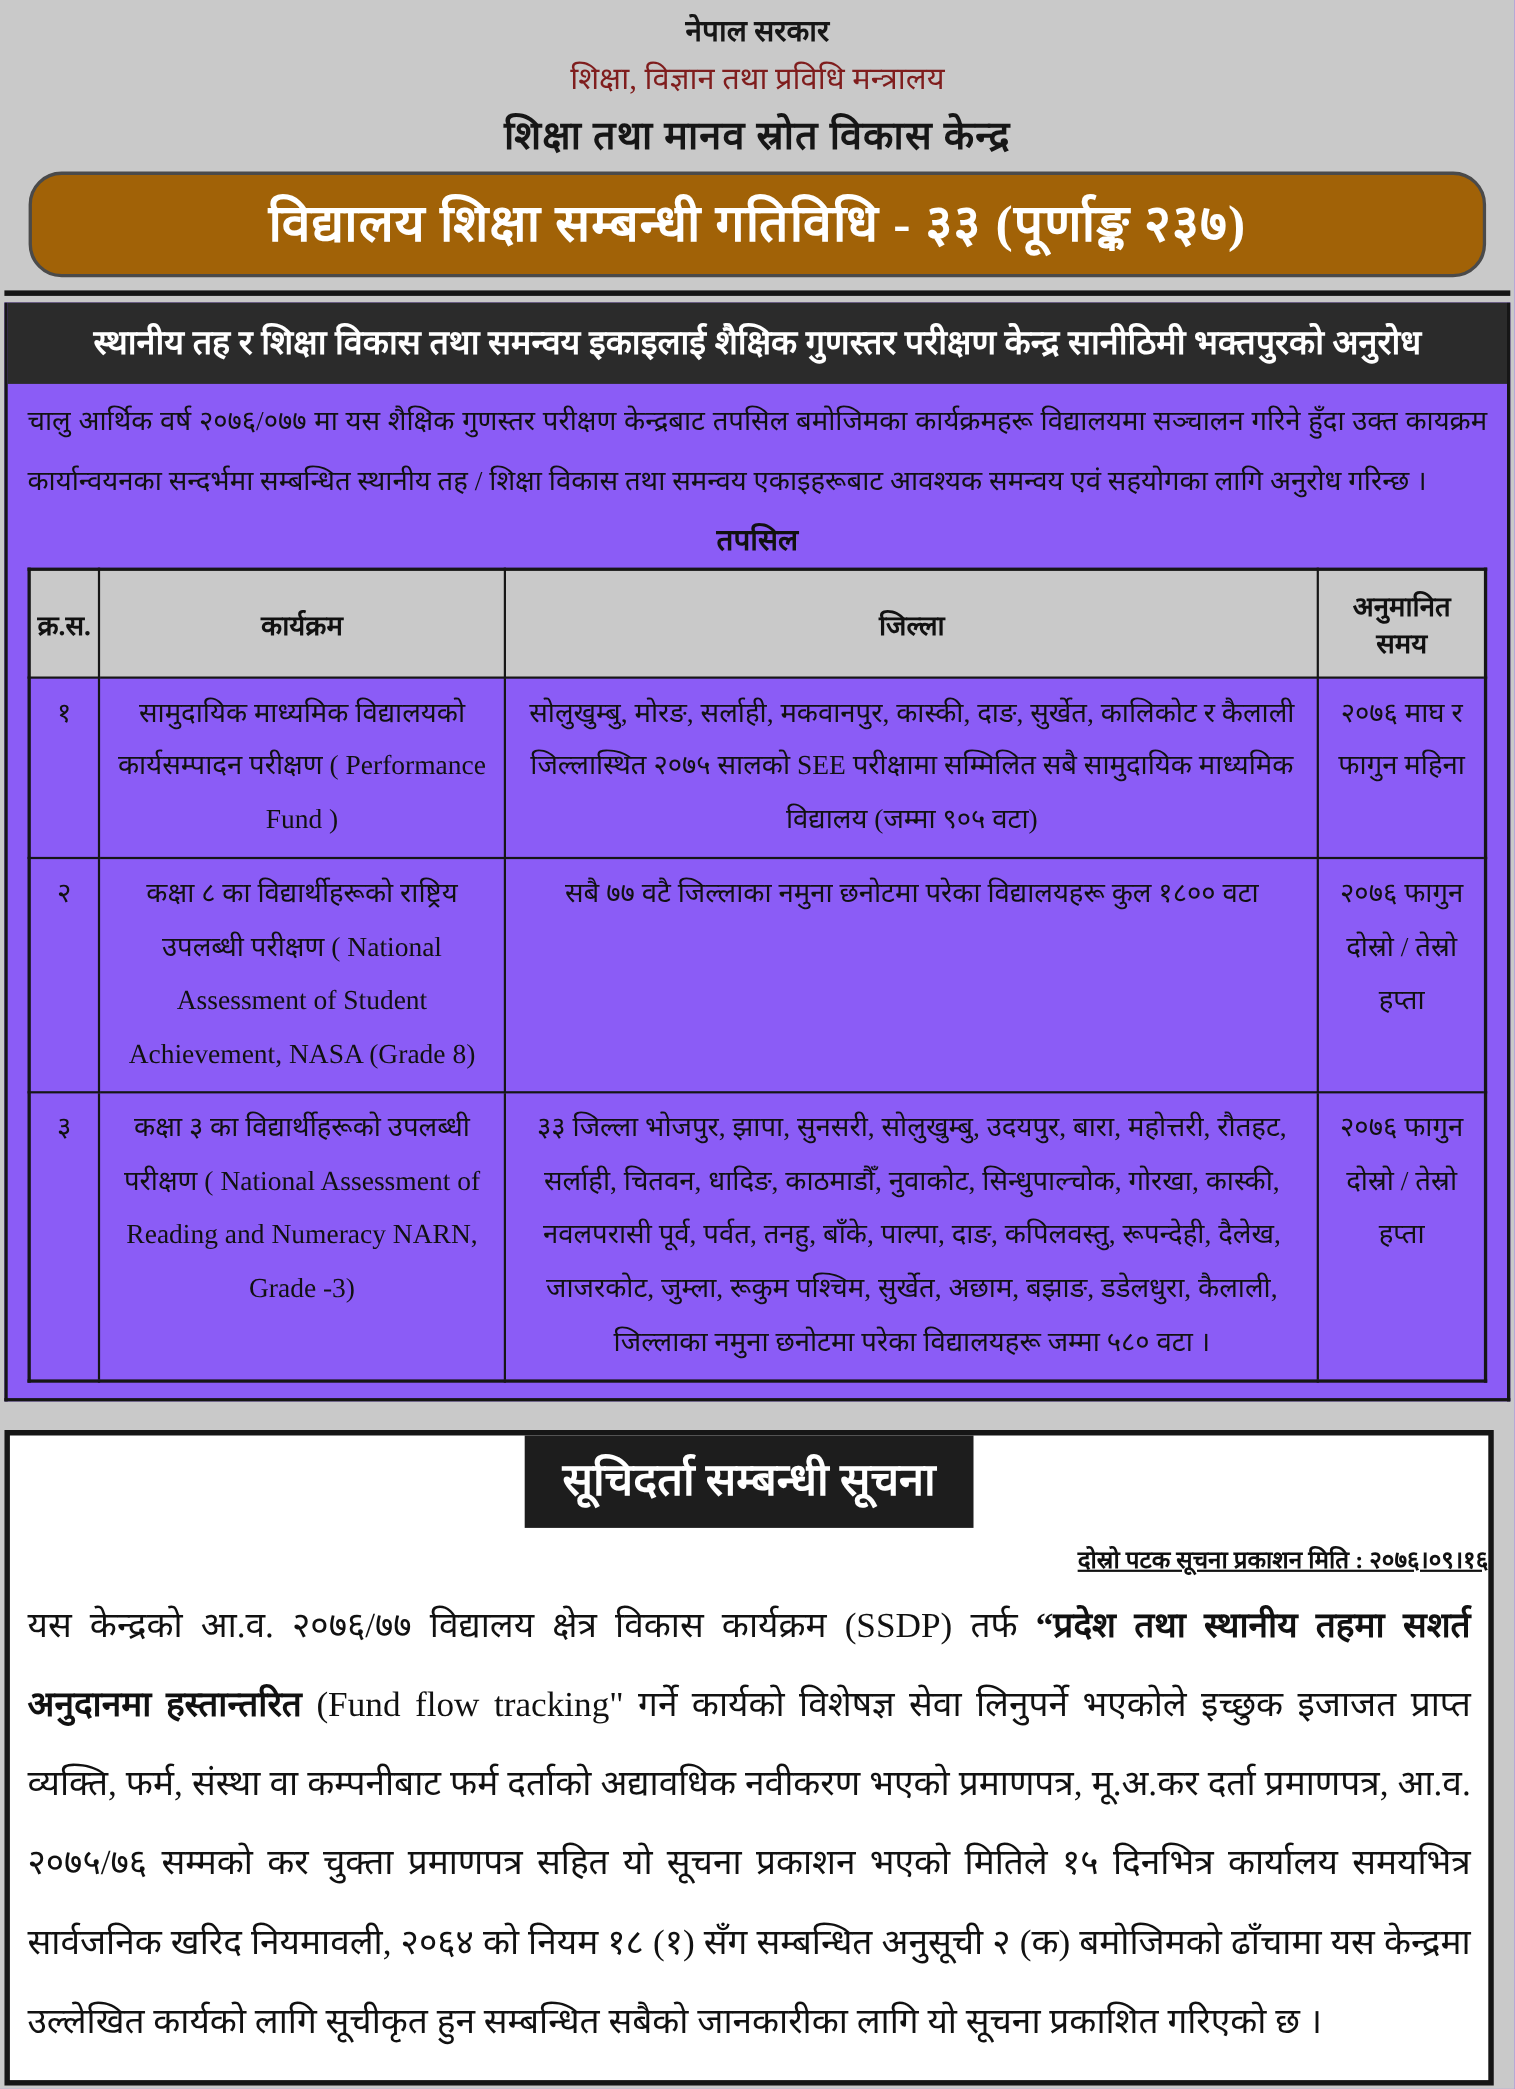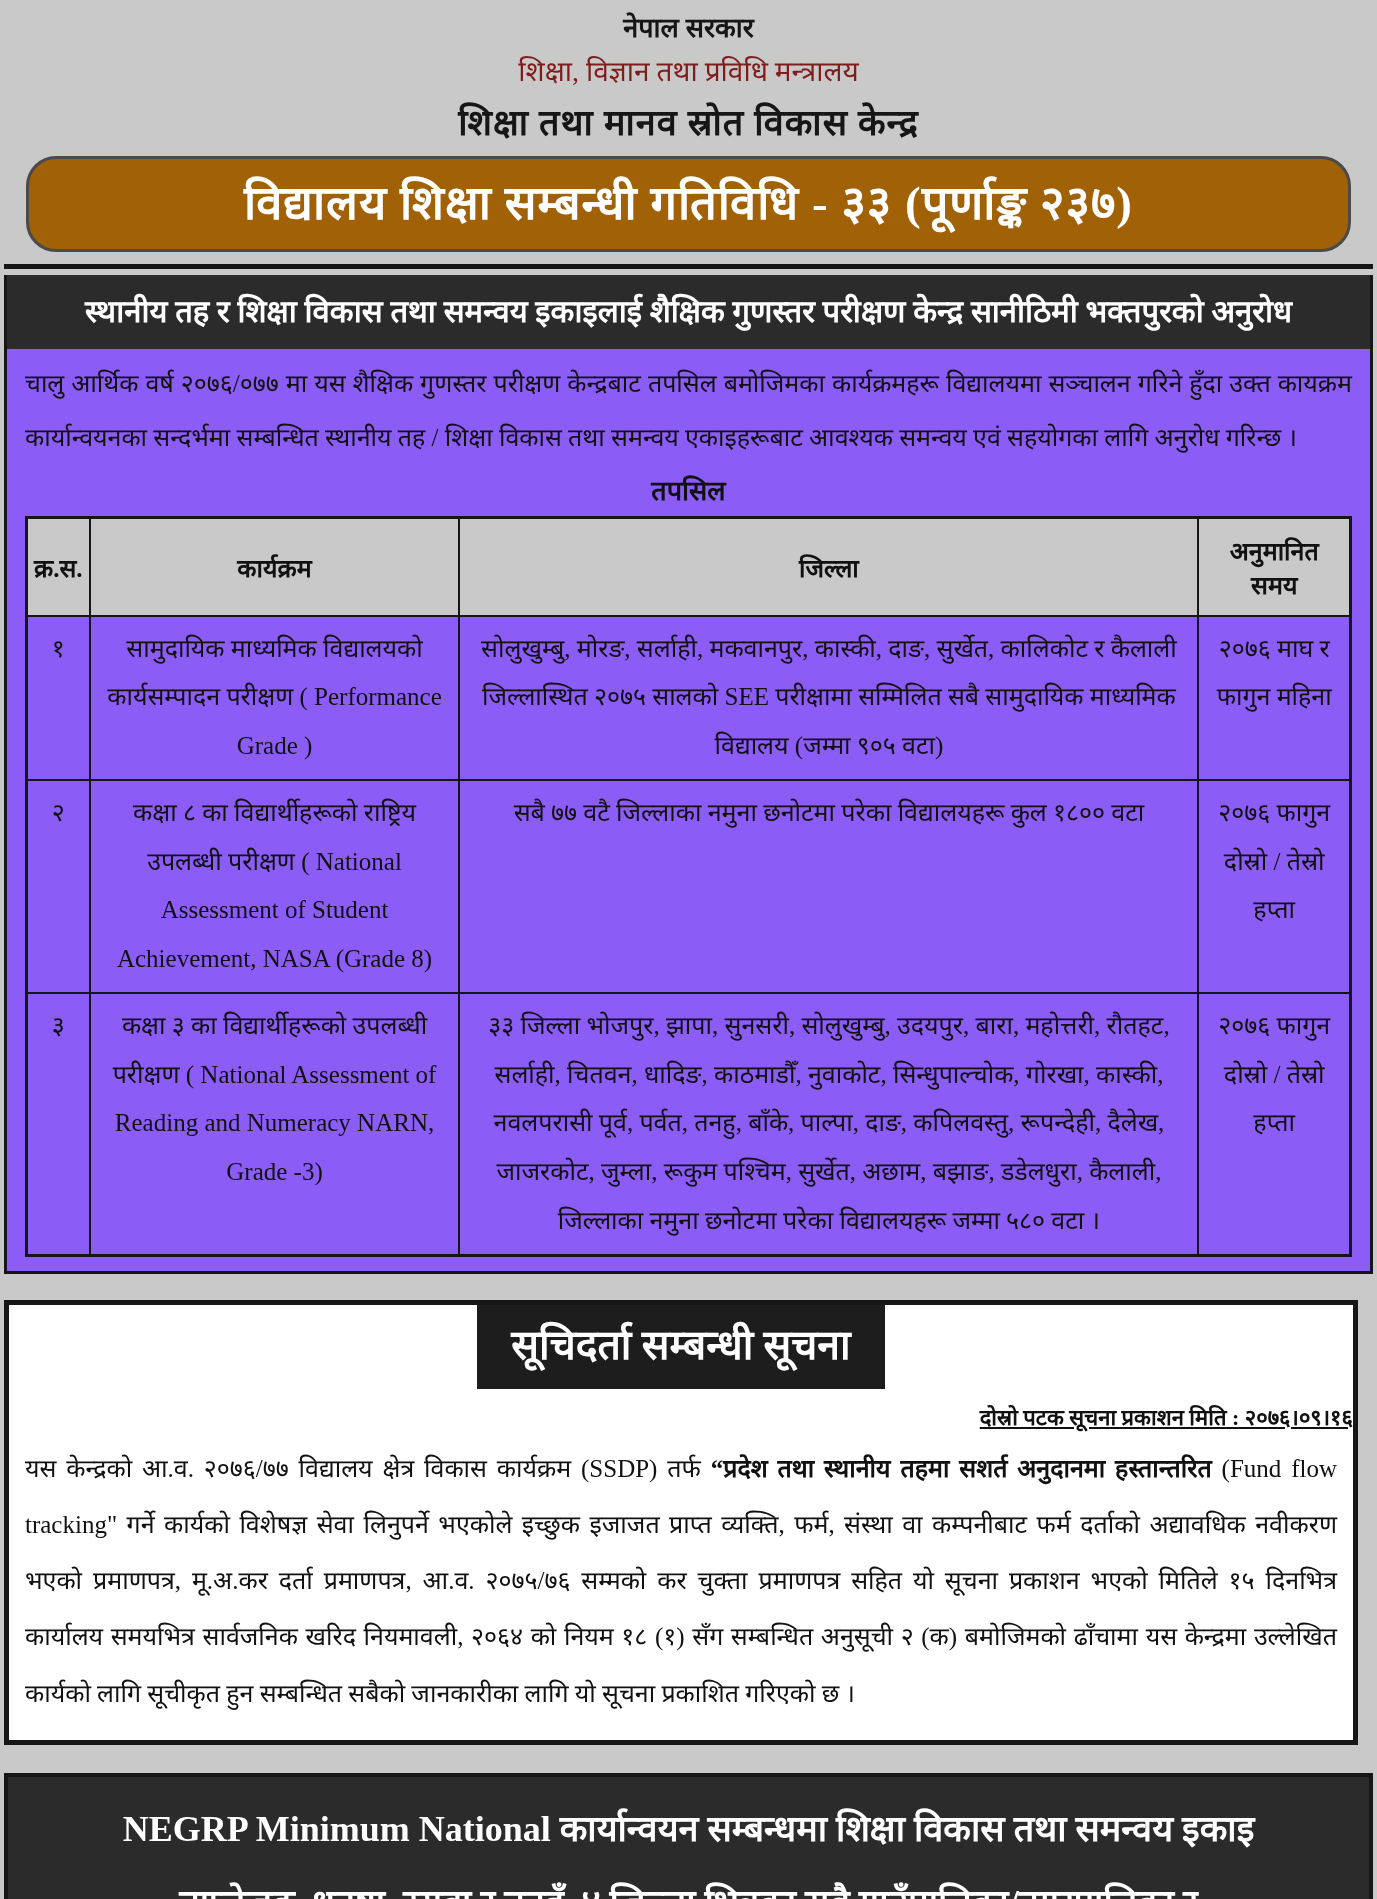--- a/index.html
+++ b/index.html
@@ -53,21 +53,21 @@
   .col-time{width:11.5%;}
   
   .sec2{margin:26px 19px 0 4px;border:5px solid #161616;background:#fff;padding-bottom:18px;}
   .sec2-titlebox{
     background:#1d1d1d;color:#fff;
     width:fit-content;margin:0 auto;
     font-size:41px;font-weight:bold;
     padding:10px 34px 18px 34px;
   }
   .sec2-subtitle{font-size:22px;font-weight:bold;text-align:right;margin-top:12px;text-decoration:underline;}
-  .sec2-body{padding:10px 16px 0 16px;font-size:25px;line-height:2.25;text-align:justify;}
+  .sec2-body{padding:10px 16px 0 16px;font-size:32px;line-height:2.25;text-align:justify;}
   .bold{font-weight:bold;}
   
   .sec3{margin:28px 4px 0 4px;border:4px solid #161616;background:#fff;}
   .sec3-header{
     background:#2b2b2b;color:#fff;text-align:center;
     padding:16px 10px 22px 10px;
     font-size:36px;font-weight:bold;line-height:2.05;
   }
 </style>
 </head>
@@ -97,21 +97,21 @@
         <tr>
           <th>क्र.स.</th>
           <th>कार्यक्रम</th>
           <th>जिल्ला</th>
           <th>अनुमानित समय</th>
         </tr>
       </thead>
       <tbody>
         <tr>
           <td>१</td>
-          <td>सामुदायिक माध्यमिक विद्यालयको कार्यसम्पादन परीक्षण ( Performance Grade )</td>
+          <td>सामुदायिक माध्यमिक विद्यालयको कार्यसम्पादन परीक्षण ( Performance Fund )</td>
           <td>सोलुखुम्बु, मोरङ, सर्लाही, मकवानपुर, कास्की, दाङ, सुर्खेत, कालिकोट र कैलाली जिल्लास्थित २०७५ सालको SEE परीक्षामा सम्मिलित सबै सामुदायिक माध्यमिक विद्यालय (जम्मा ९०५ वटा)</td>
           <td>२०७६ माघ र फागुन महिना</td>
         </tr>
         <tr>
           <td>२</td>
           <td>कक्षा ८ का विद्यार्थीहरूको राष्ट्रिय उपलब्धी परीक्षण ( National Assessment of Student Achievement, NASA (Grade 8)</td>
           <td>सबै ७७ वटै जिल्लाका नमुना छनोटमा परेका विद्यालयहरू कुल १८०० वटा</td>
           <td>२०७६ फागुन दोस्रो / तेस्रो हप्ता</td>
         </tr>
         <tr>

